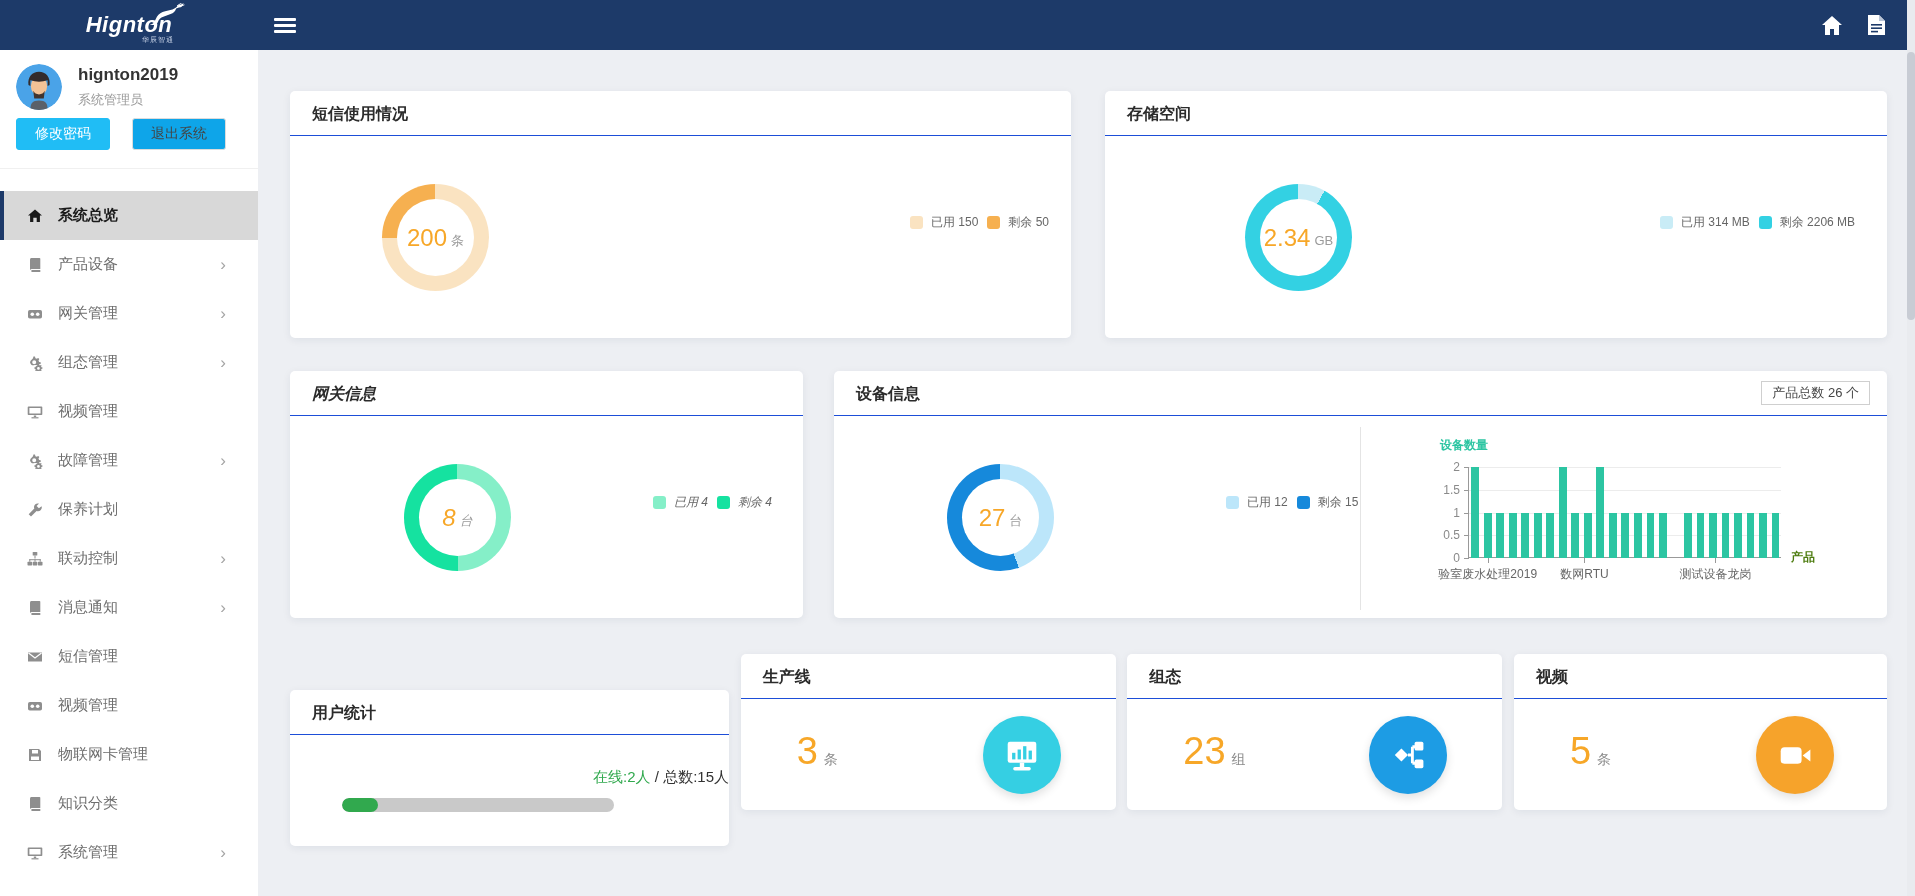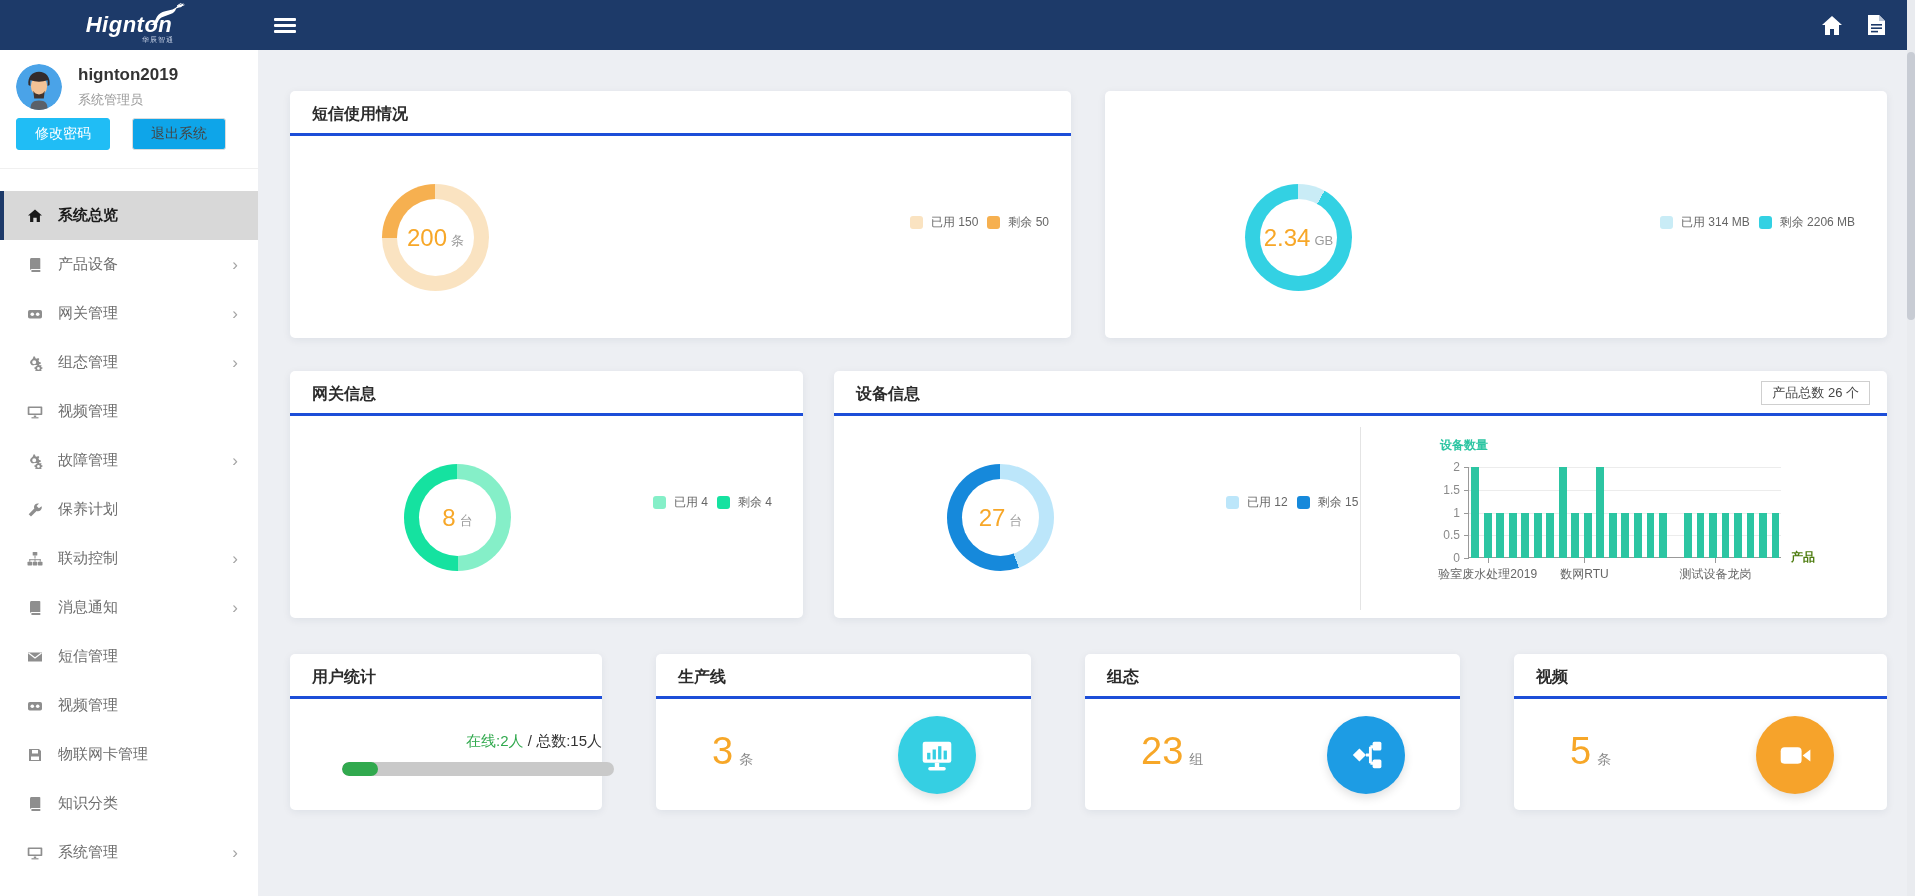--- a/index.html
+++ b/index.html
@@ -16,49 +16,49 @@
   .user-top { display:flex; align-items:center; }
   .avatar { width:46px; height:46px; border-radius:50%; overflow:hidden; flex:0 0 46px; }
   .user-meta { margin-left:16px; }
   .user-name { font-size:17px; font-weight:700; color:#333; }
   .user-role { font-size:13px; color:#9a9a9a; margin-top:6px; }
   .user-buttons { display:flex; margin-top:8px; gap:22px; }
   .btn { font-size:14px; padding:6px 18px; border-radius:3px; border:1px solid transparent; cursor:pointer; }
   .btn-primary { background:#20bdf5; color:#fff; border-color:#20bdf5; }
   .btn-plain { background:#0ea5e9; color:#444; border-color:#dcdcdc; }
   .menu { margin-top:22px; }
-  .menu-item { height:49px; display:flex; align-items:center; padding:0 18px 0 26px; color:#6e6e6e; font-size:15px; cursor:pointer; position:relative; }
+  .menu-item { height:49px; display:flex; align-items:center; padding:0 30px 0 26px; color:#6e6e6e; font-size:15px; cursor:pointer; position:relative; }
   .menu-item .mi-icon { width:18px; height:18px; margin-right:14px; display:inline-flex; align-items:center; justify-content:center; color:#8e8e8e; }
   .menu-item .mi-icon svg { width:16px; height:16px; fill:#8e8e8e; }
   .menu-item .mi-label { flex:1; }
   .menu-item .mi-chevron { color:#a5a5a5; font-size:17px; margin-right:2px; }
   .menu-item.active { background:#d8d8d8; color:#1a1a1a; border-left:4px solid #1d3a69; padding-left:22px; font-weight:700;}
   .menu-item.active .mi-icon svg { fill:#1a1a1a; }
 
   
   .topbar { position:absolute; left:258px; top:0; right:0; height:50px; background:#1d3a69; display:flex; align-items:center; }
   .hamburger { margin-left:16px; width:22px; cursor:pointer; }
   .hamburger span { display:block; height:3px; background:#fff; margin:3px 0; border-radius:1px; }
   .topbar-right { margin-left:auto; display:flex; align-items:center; gap:26px; margin-right:30px; }
   .topbar-icon { cursor:pointer; display:flex; }
 
   
   .content { position:absolute; left:290px; top:91px; width:1597px; }
   .row { display:flex; justify-content:space-between; }
   .row1 { margin-bottom:33px; }
   .row2 { margin-bottom:36px; }
   .card { background:#fff; border-radius:5px; box-shadow:0 2px 8px rgba(20,40,70,.07); position:relative; }
-  .card-header { height:45px; line-height:45px; padding:0 22px; border-bottom:3px solid #1d4ed8; font-size:16px; font-weight:700; color:#2b2b2b; }
+  .card-header { height:45px; line-height:45px; padding:0 22px; border-bottom:1px solid #1d4ed8; font-size:16px; font-weight:700; color:#2b2b2b; }
   .card-body { position:absolute; left:0; right:0; top:46px; bottom:0; }
 
   .h247 { height:247px; }
   .h156 { height:156px; }
   .w781 { width:781px; } .w782 { width:782px; }
-  .w513 { width:513px; } .w1053 { width:1053px; }
-  .w376 { width:312px; } .w375 { width:375px; } .w373 { width:373px; }
+  .w513 { width:513px;font-style:italic; } .w1053 { width:1053px; }
+  .w376 { width:439px;margin-top:36px; } .w375 { width:375px; } .w373 { width:373px; }
 
   
   .donut { position:absolute; width:107px; height:107px; border-radius:50%; }
   .donut .hole { position:absolute; inset:15px; border-radius:50%; background:#fff; }
   .donut-center { position:absolute; inset:0; display:flex; align-items:center; justify-content:center; gap:4px; }
   .donut-center .num { color:#f7a728; font-size:24px; }
   .donut-center .unit { color:#9b9b9b; font-size:13px; margin-top:6px; }
 
   .legend { position:absolute; display:flex; flex-direction:row; gap:9px; }
   .legend-item { display:flex; align-items:center; font-size:12px; color:#666; }
@@ -321,20 +321,21 @@
             </div>
             <div class="legend-item">
               <span class="swatch" style="background:#f6b050"></span>
               <span class="legend-label">剩余 50</span>
             </div>
           </div>
       </div>
     </section>
 
     <section class="card h247 w782">
+      <div class="card-header">存储空间</div>
       <div class="card-body">
         <div class="donut" style="left: 140px; top: 47px; background: conic-gradient(rgb(201, 236, 246) 0%, rgb(201, 236, 246) 8.08333%, rgb(51, 209, 227) 8.08333%, rgb(51, 209, 227) 100%);">
           <div class="hole"></div>
           <div class="donut-center">
             <span class="num">2.34</span>
             <span class="unit">GB</span>
           </div>
         </div>
         <div class="legend" style="left:555px; top:77px;">
             <div class="legend-item">

